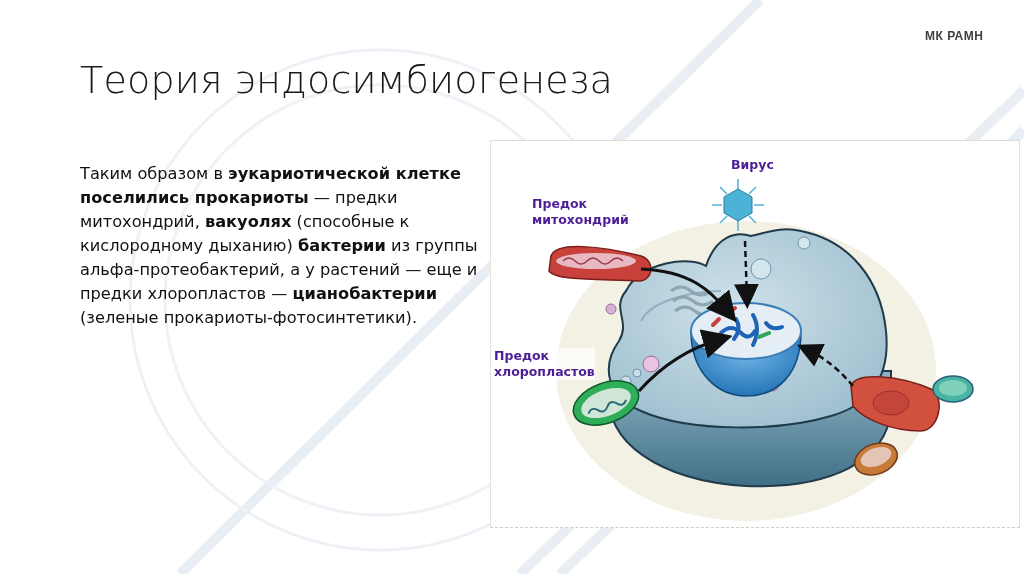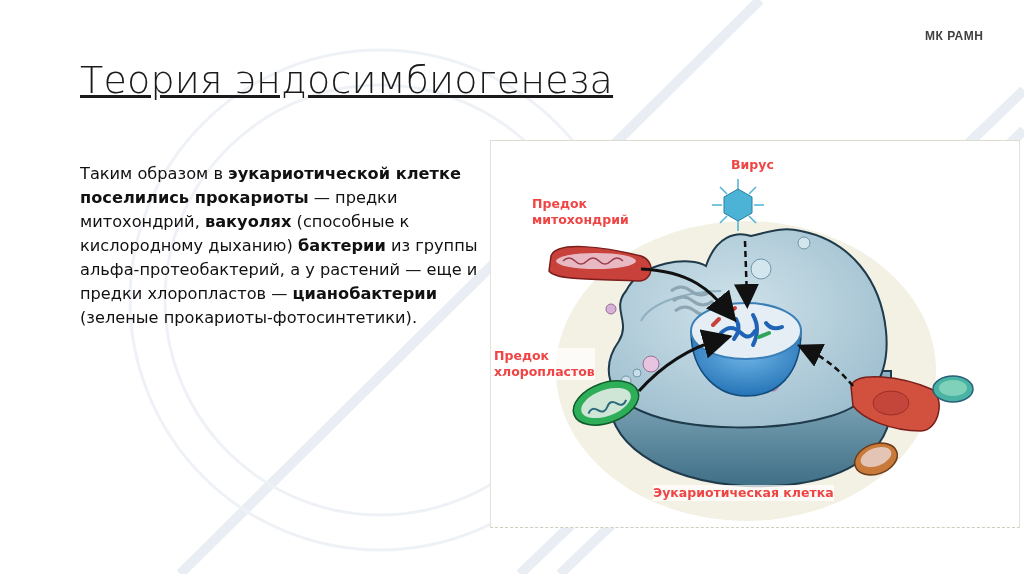--- a/index.html
+++ b/index.html
@@ -9,38 +9,38 @@
     font-family:"Liberation Sans", "DejaVu Sans", sans-serif;
   }
   .watermark { position:absolute; left:0; top:0; width:1024px; height:574px; pointer-events:none; }
   .org-label {
     position:absolute; left:925px; top:29px;
     font-size:12px; font-weight:bold; color:#404040; letter-spacing:0.5px;
   }
   .slide-title {
     position:absolute; left:80px; top:58px;
     font-size:38px; font-weight:normal; color:#1a1a1a; letter-spacing:0.2px;
-    font-family:"DejaVu Sans", sans-serif; font-weight:200;text-decoration:underline;
+    font-family:"DejaVu Sans", sans-serif; font-weight:200;
   }
   .body-text {
     position:absolute; left:80px; top:162px; width:410px;
     font-size:16.2px; line-height:24px; color:#111;
     font-family:"DejaVu Sans", sans-serif;
   }
   .body-text p { margin:0 0 22px 0; }
   .body-text b { font-weight:bold; }
   .figure {
     position:absolute; left:490px; top:140px; width:528px; height:386px;
     border-top:1px solid #dedbd0; border-right:1px solid #e5e2d8;
     border-bottom:1px dashed #cfcbbf; border-left:1px solid #e5e2d8;
     background:#fff;
   }
   .figure svg { position:absolute; left:0; top:0; }
   .lbl {
-    position:absolute; font-size:12.5px; font-weight:bold; color:#ef4444;
+    position:absolute; font-size:12.5px; font-weight:bold; color:#4c1d95;
     font-family:"DejaVu Sans", sans-serif; line-height:16px;
     background:rgba(255,255,255,0.75);
   }
 </style>
 </head>
 <body>
 
 <svg class="watermark" width="1024" height="574" viewBox="0 0 1024 574">
   <g fill="none" stroke="#e9eef5" stroke-width="10">
     <path d="M180 574 L760 0"></path>
@@ -164,14 +164,13 @@
 
   <div class="lbl" style="left:240px; top:16px;">Вирус</div>
   <div class="lbl" style="left:41px; top:55px;">
     <div>Предок</div>
     <div>митохондрий</div>
   </div>
   <div class="lbl" style="left:3px; top:207px;">
     <div>Предок</div>
     <div>хлоропластов</div>
   </div>
-  <div class="lbl" style="left:162px; top:344px;">Эукариотическая клетка</div>
 </div>
 
 </body></html>

